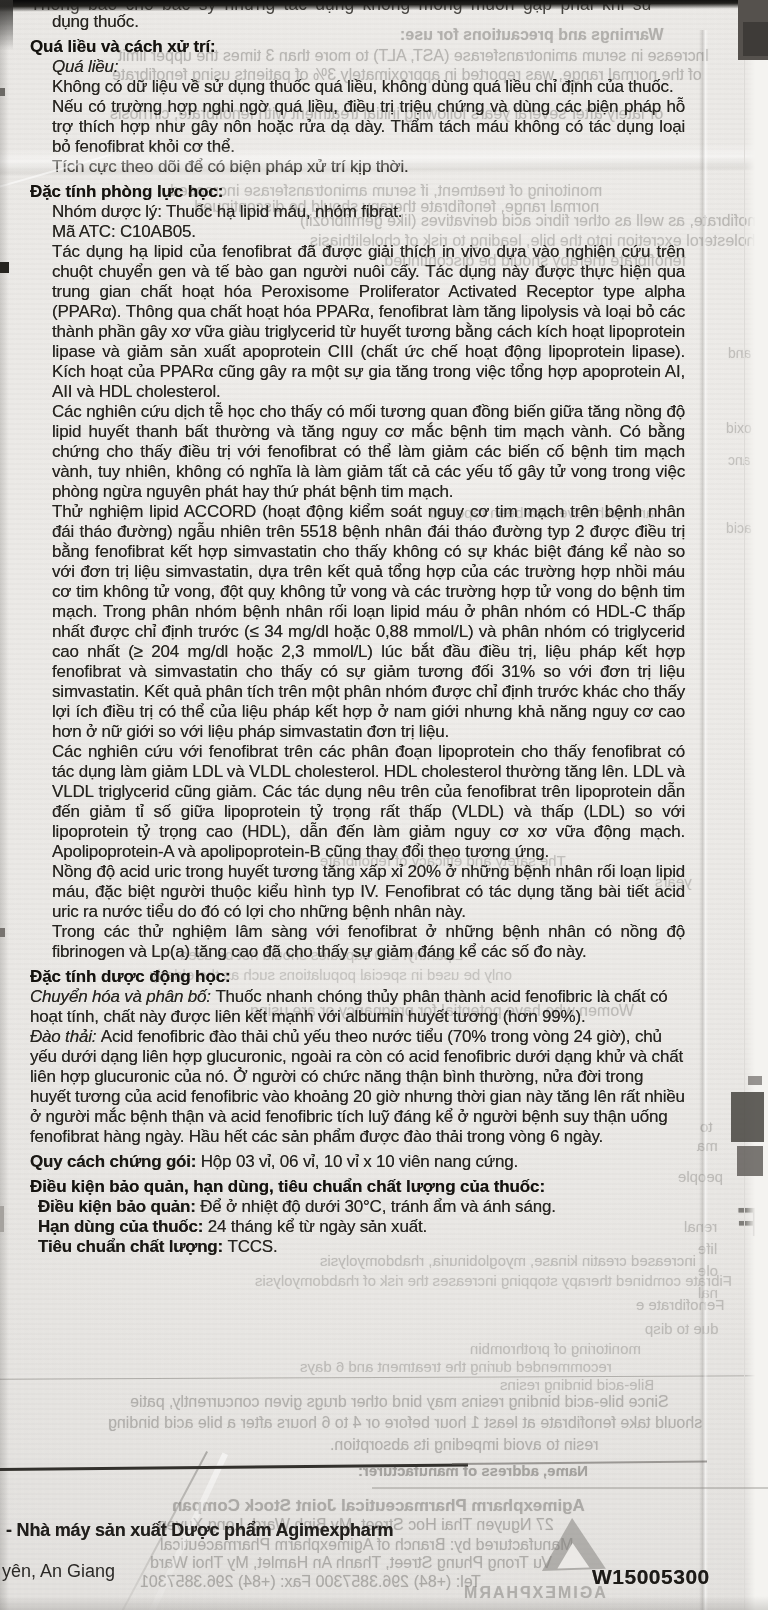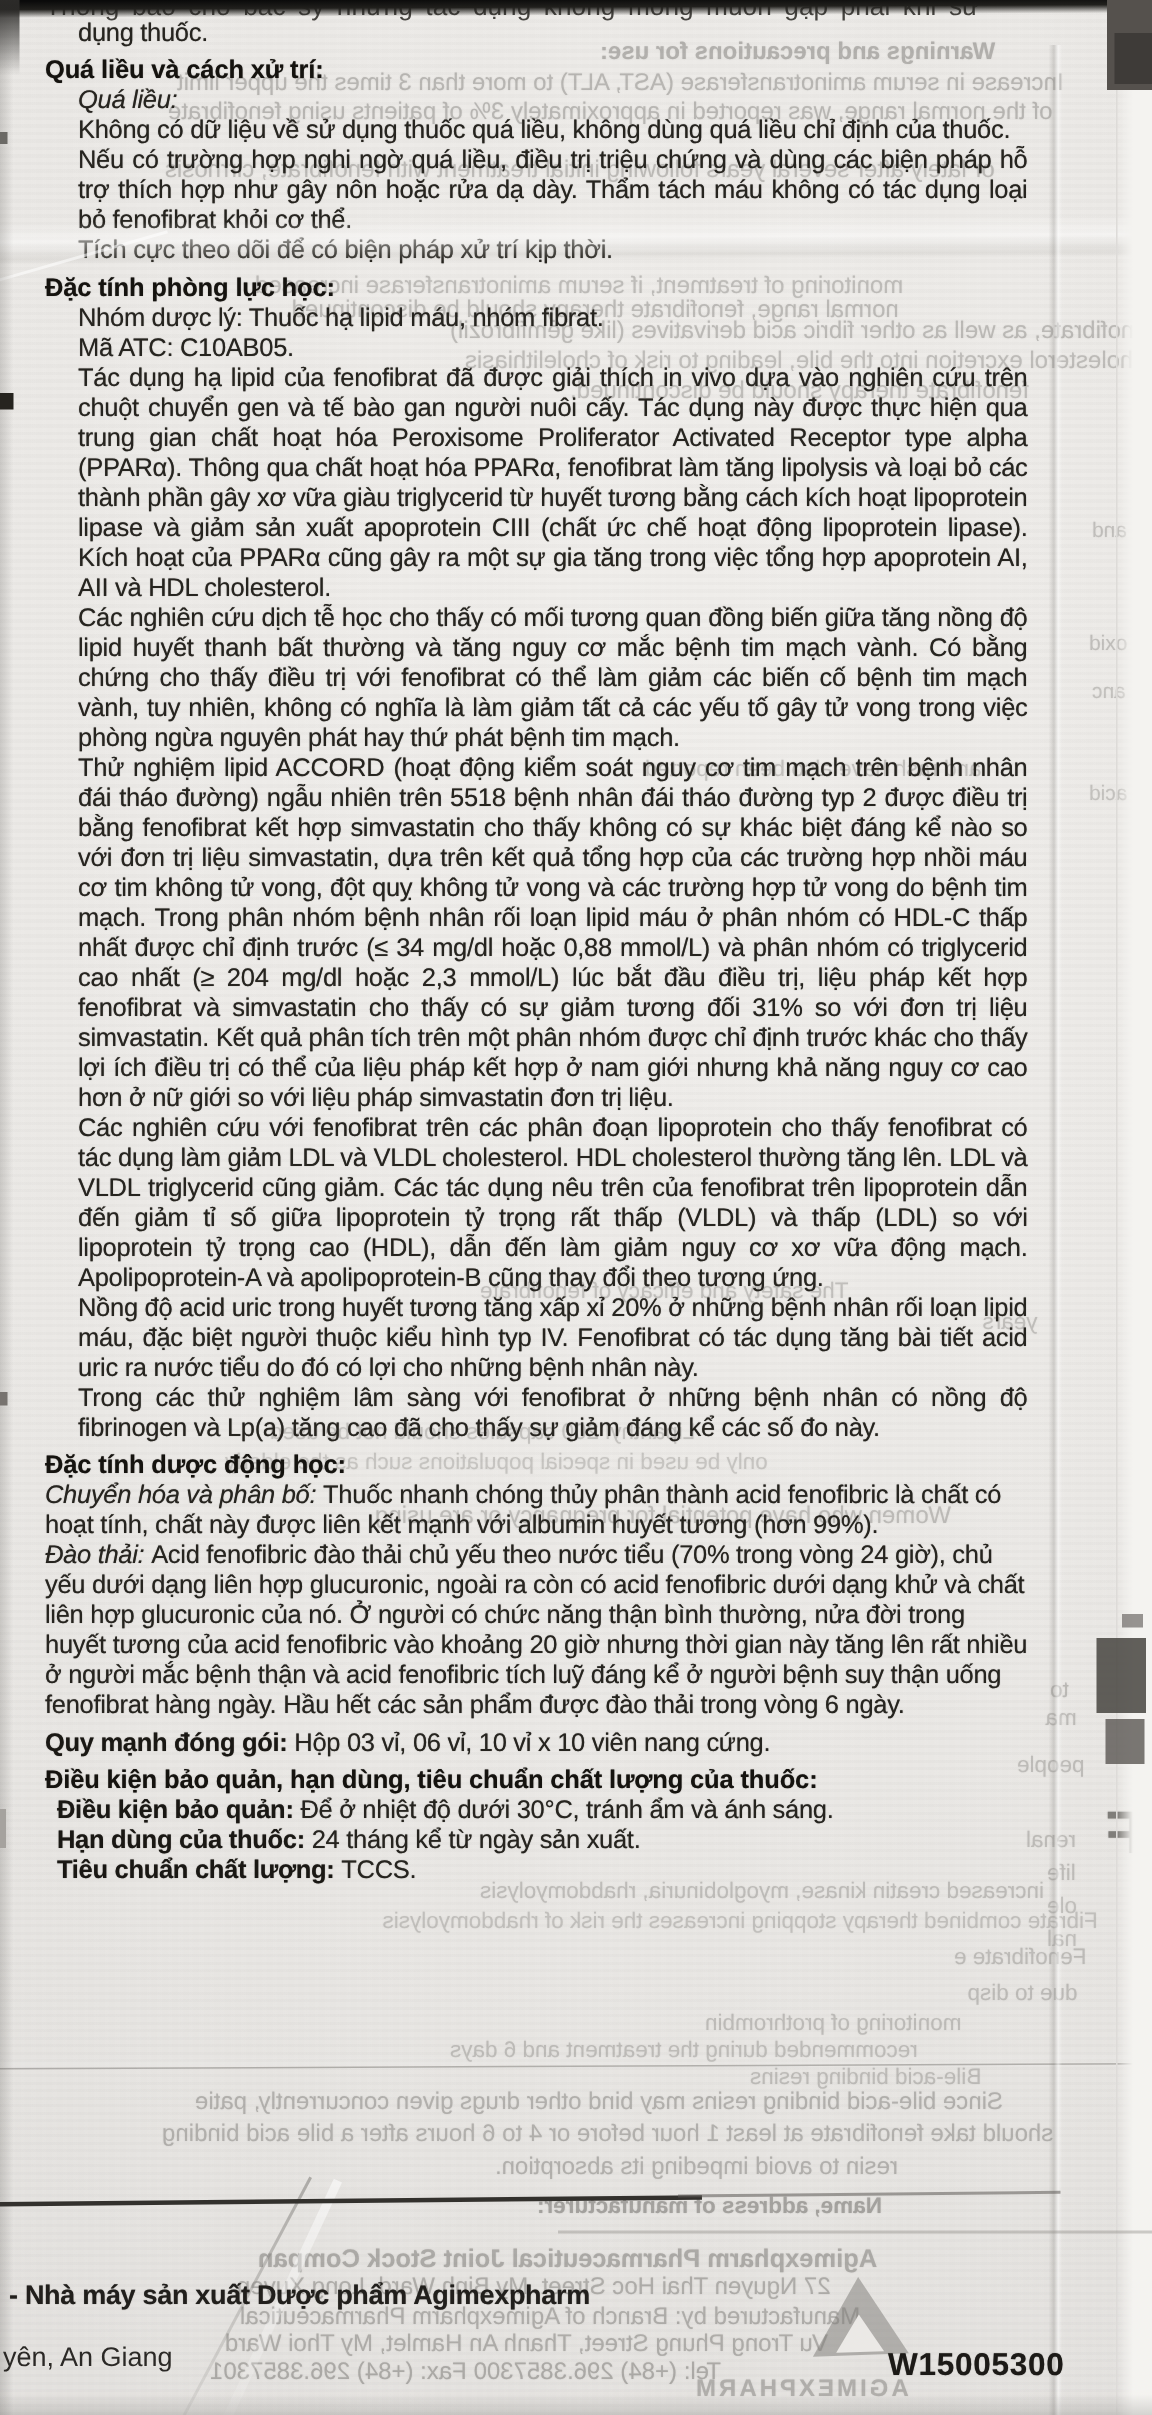--- a/index.html
+++ b/index.html
@@ -175,21 +175,21 @@
       <div class="blk p">Mã ATC: C10AB05.</div>
       <div class="blk p">Tác dụng hạ lipid của fenofibrat đã được giải thích in vivo dựa vào nghiên cứu trên chuột chuyển gen và tế bào gan người nuôi cấy. Tác dụng này được thực hiện qua trung gian chất hoạt hóa Peroxisome Proliferator Activated Receptor type alpha (PPARα). Thông qua chất hoạt hóa PPARα, fenofibrat làm tăng lipolysis và loại bỏ các thành phần gây xơ vữa giàu triglycerid từ huyết tương bằng cách kích hoạt lipoprotein lipase và giảm sản xuất apoprotein CIII (chất ức chế hoạt động lipoprotein lipase). Kích hoạt của PPARα cũng gây ra một sự gia tăng trong việc tổng hợp apoprotein AI, AII và HDL cholesterol.</div>
       <div class="blk p">Các nghiên cứu dịch tễ học cho thấy có mối tương quan đồng biến giữa tăng nồng độ lipid huyết thanh bất thường và tăng nguy cơ mắc bệnh tim mạch vành. Có bằng chứng cho thấy điều trị với fenofibrat có thể làm giảm các biến cố bệnh tim mạch vành, tuy nhiên, không có nghĩa là làm giảm tất cả các yếu tố gây tử vong trong việc phòng ngừa nguyên phát hay thứ phát bệnh tim mạch.</div>
       <div class="blk p">Thử nghiệm lipid ACCORD (hoạt động kiểm soát nguy cơ tim mạch trên bệnh nhân đái tháo đường) ngẫu nhiên trên 5518 bệnh nhân đái tháo đường typ 2 được điều trị bằng fenofibrat kết hợp simvastatin cho thấy không có sự khác biệt đáng kể nào so với đơn trị liệu simvastatin, dựa trên kết quả tổng hợp của các trường hợp nhồi máu cơ tim không tử vong, đột quỵ không tử vong và các trường hợp tử vong do bệnh tim mạch. Trong phân nhóm bệnh nhân rối loạn lipid máu ở phân nhóm có HDL-C thấp nhất được chỉ định trước (≤ 34 mg/dl hoặc 0,88 mmol/L) và phân nhóm có triglycerid cao nhất (≥ 204 mg/dl hoặc 2,3 mmol/L) lúc bắt đầu điều trị, liệu pháp kết hợp fenofibrat và simvastatin cho thấy có sự giảm tương đối 31% so với đơn trị liệu simvastatin. Kết quả phân tích trên một phân nhóm được chỉ định trước khác cho thấy lợi ích điều trị có thể của liệu pháp kết hợp ở nam giới nhưng khả năng nguy cơ cao hơn ở nữ giới so với liệu pháp simvastatin đơn trị liệu.</div>
       <div class="blk p">Các nghiên cứu với fenofibrat trên các phân đoạn lipoprotein cho thấy fenofibrat có tác dụng làm giảm LDL và VLDL cholesterol. HDL cholesterol thường tăng lên. LDL và VLDL triglycerid cũng giảm. Các tác dụng nêu trên của fenofibrat trên lipoprotein dẫn đến giảm tỉ số giữa lipoprotein tỷ trọng rất thấp (VLDL) và thấp (LDL) so với lipoprotein tỷ trọng cao (HDL), dẫn đến làm giảm nguy cơ xơ vữa động mạch. Apolipoprotein-A và apolipoprotein-B cũng thay đổi theo tương ứng.</div>
       <div class="blk p">Nồng độ acid uric trong huyết tương tăng xấp xỉ 20% ở những bệnh nhân rối loạn lipid máu, đặc biệt người thuộc kiểu hình typ IV. Fenofibrat có tác dụng tăng bài tiết acid uric ra nước tiểu do đó có lợi cho những bệnh nhân này.</div>
       <div class="blk p">Trong các thử nghiệm lâm sàng với fenofibrat ở những bệnh nhân có nồng độ fibrinogen và Lp(a) tăng cao đã cho thấy sự giảm đáng kể các số đo này.</div>
       <div class="blk h">Đặc tính dược động học:</div>
       <div class="blk pi"><span class="lab-i">Chuyển hóa và phân bố: </span><span class="val">Thuốc nhanh chóng thủy phân thành acid fenofibric là chất có hoạt tính, chất này được liên kết mạnh với albumin huyết tương (hơn 99%).</span></div>
       <div class="blk pi"><span class="lab-i">Đào thải: </span><span class="val">Acid fenofibric đào thải chủ yếu theo nước tiểu (70% trong vòng 24 giờ), chủ yếu dưới dạng liên hợp glucuronic, ngoài ra còn có acid fenofibric dưới dạng khử và chất liên hợp glucuronic của nó. Ở người có chức năng thận bình thường, nửa đời trong huyết tương của acid fenofibric vào khoảng 20 giờ nhưng thời gian này tăng lên rất nhiều ở người mắc bệnh thận và acid fenofibric tích luỹ đáng kể ở người bệnh suy thận uống fenofibrat hàng ngày. Hầu hết các sản phẩm được đào thải trong vòng 6 ngày.</span></div>
-      <div class="blk pb"><span class="lab-b">Quy mạnh đóng gói: </span><span class="val">Hộp 03 vỉ, 06 vỉ, 10 vỉ x 10 viên nang cứng.</span></div>
+      <div class="blk pb"><span class="lab-b">Quy cách chứng gói: </span><span class="val">Hộp 03 vỉ, 06 vỉ, 10 vỉ x 10 viên nang cứng.</span></div>
       <div class="blk h">Điều kiện bảo quản, hạn dùng, tiêu chuẩn chất lượng của thuốc:</div>
       <div class="blk pb ind"><span class="lab-b">Điều kiện bảo quản: </span><span class="val">Để ở nhiệt độ dưới 30°C, tránh ẩm và ánh sáng.</span></div>
       <div class="blk pb ind"><span class="lab-b">Hạn dùng của thuốc: </span><span class="val">24 tháng kể từ ngày sản xuất.</span></div>
       <div class="blk pb ind"><span class="lab-b">Tiêu chuẩn chất lượng: </span><span class="val">TCCS.</span></div>
     </div>
 
   <div class="hr-main"></div>
   <div class="hr-ext"></div>
   <div class="hr-faint"></div>
   <div class="logo-tri-outer"></div>

